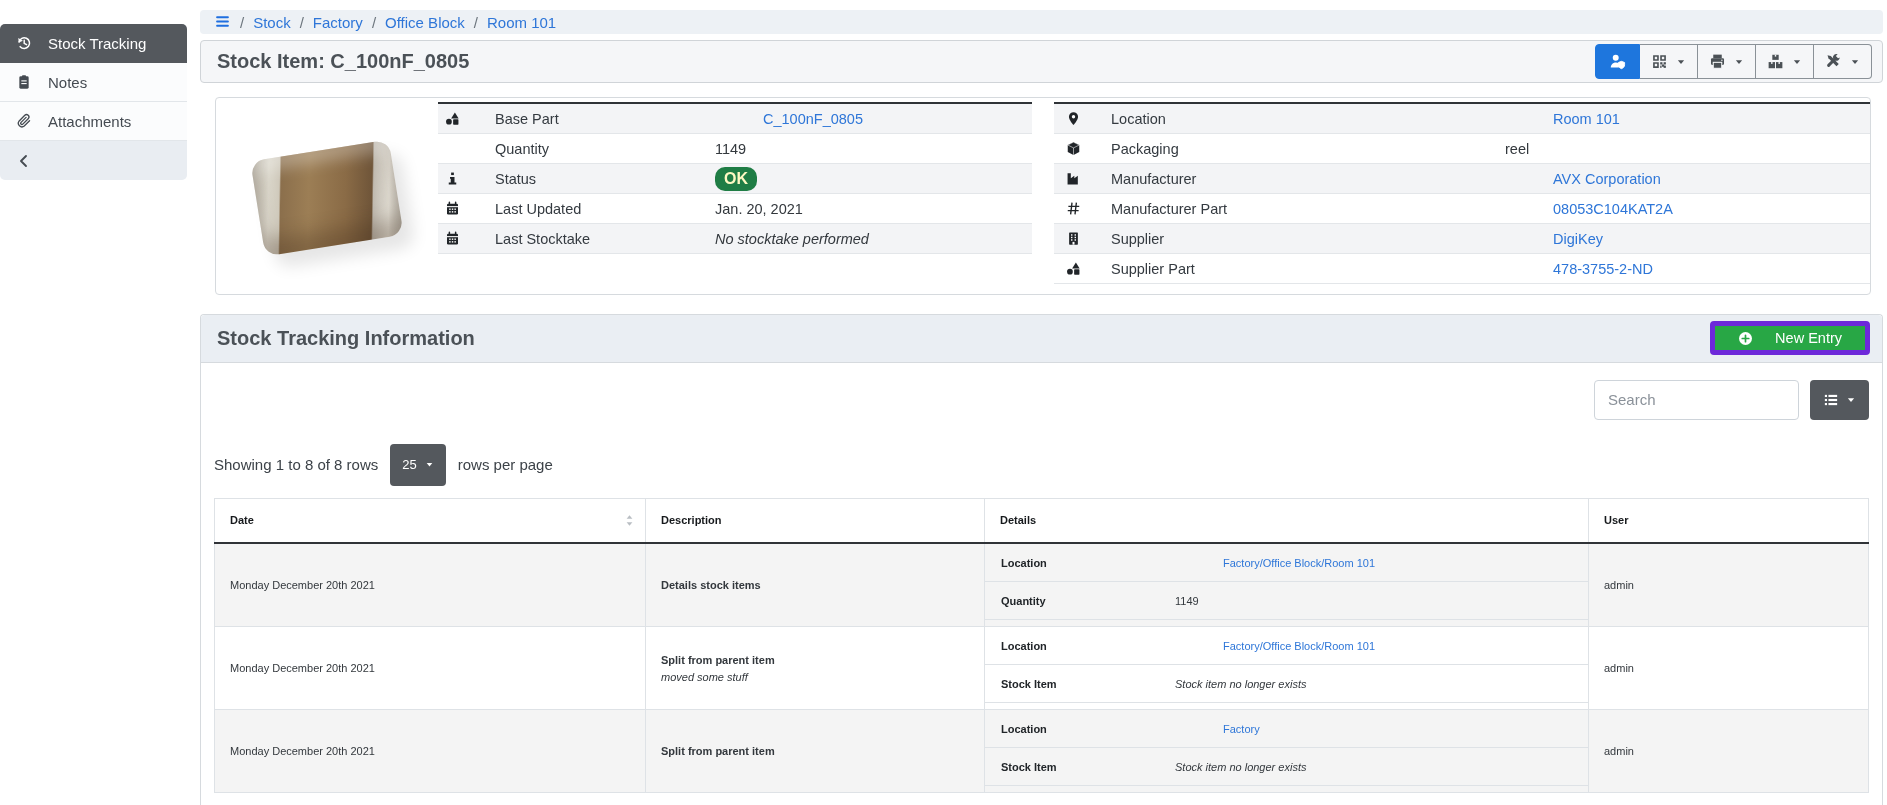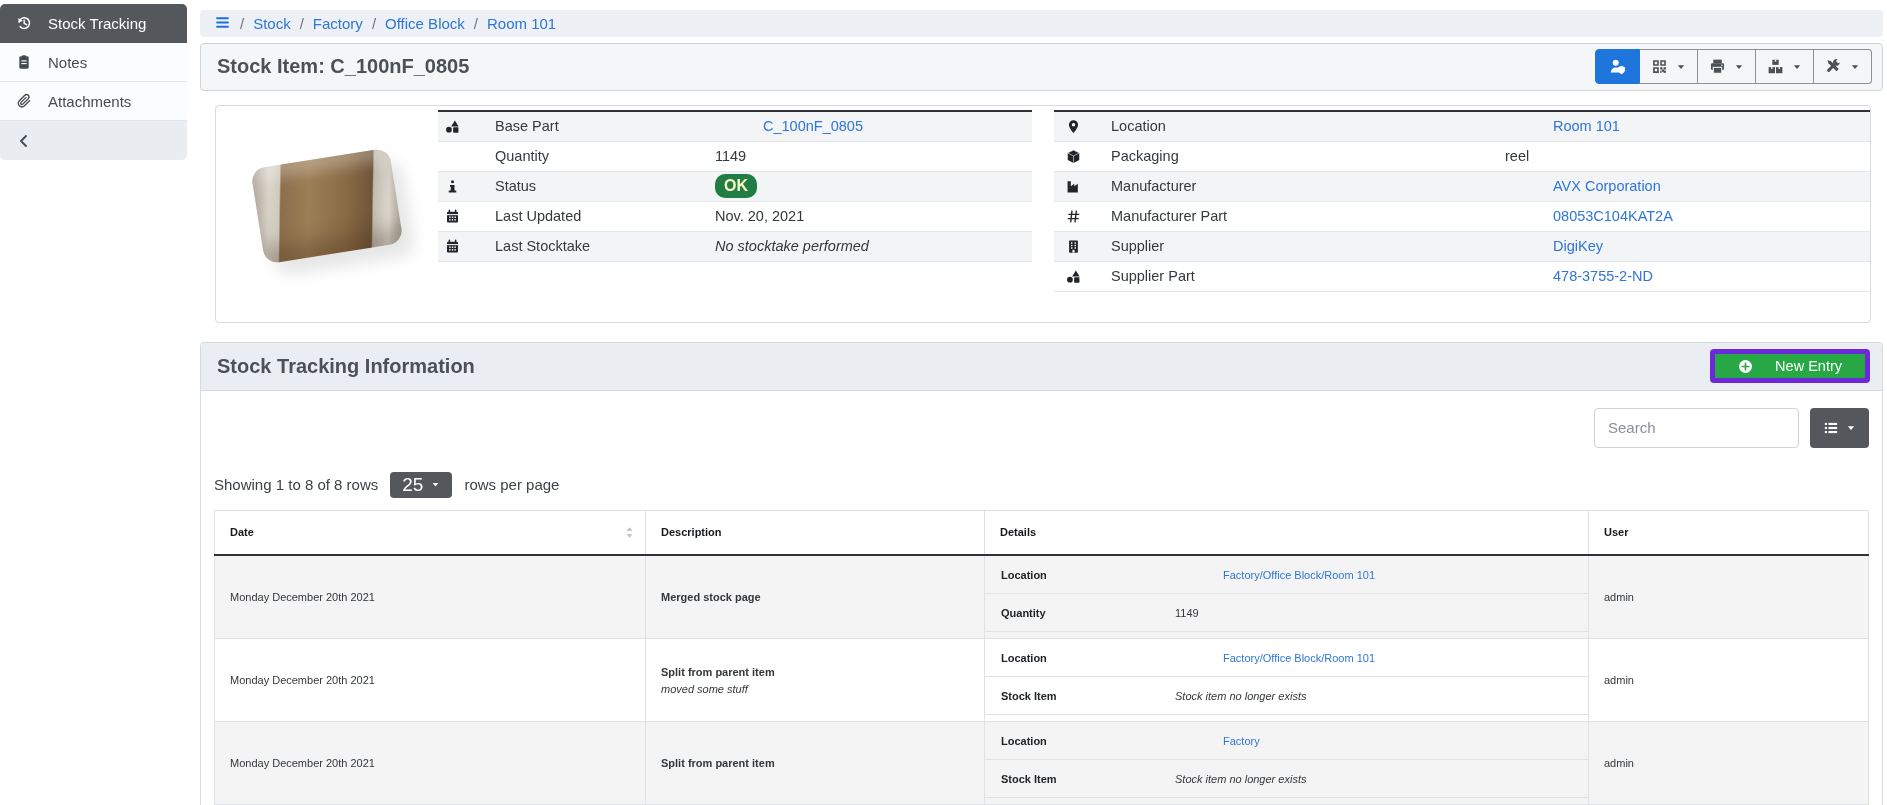--- a/index.html
+++ b/index.html
@@ -7,21 +7,21 @@
   body {
     overflow: hidden;
     background: #fff;
     font-family: "Liberation Sans", "DejaVu Sans", sans-serif;
     font-size: 15px;
     color: #343a40;
   }
   .app { display: flex; height: 100%; }
 
   
-  .sidebar { width: 187px; min-width: 187px; padding-top: 4px; }
+  .sidebar { width: 187px; min-width: 187px; padding-top: 24px; }
   .side-list { border-radius: 5px; overflow: hidden; }
   .side-item {
     display: flex; align-items: center; gap: 15px;
     height: 39px; padding: 0 15px;
     background: #fbfcfd; border-bottom: 1px solid #e2e6ea;
     color: #454b52; cursor: pointer;
   }
   .side-item.active { background: #54585d; border-bottom-color: #54585d; color: #fff; }
   .side-item.collapse-item { background: #e9edf2; border-bottom: none; justify-content: flex-start; }
   .side-icon { width: 18px; height: 16px; display: flex; align-items: center; justify-content: center; color: inherit; }
@@ -98,38 +98,38 @@
     padding: 0 12px 0 16px;
   }
   .tracking-title { font-size: 20px; font-weight: 700; color: #4b5157; }
   .new-entry-btn {
     margin-left: auto; background: #28a745; border: 5px solid #6d28d9; color: #fff;
     height: 34px; padding: 0 23px; border-radius: 4px;
     display: flex; align-items: center; gap: 22px; font-size: 14.5px; cursor: pointer;
   }
   .new-entry-btn svg { width: 15px; height: 15px; }
 
-  .tracking-body { padding: 17px 13px 0 13px; background: #fff; }
+  .tracking-body { padding: 17px 13px 12px 13px; background: #fff; }
   .table-toolbar { display: flex; justify-content: flex-end; gap: 11px; margin-bottom: 24px; }
   .search-input {
     width: 205px; height: 40px; border: 1px solid #ced4da; border-radius: 4px;
     padding: 0 13px; font-size: 15px; color: #495057; font-family: inherit;
   }
   .search-input::placeholder { color: #8a9199; }
   .columns-btn {
     width: 59px; height: 40px; background: #54585d; border: none; border-radius: 4px;
     color: #fff; display: flex; align-items: center; justify-content: center; gap: 7px; cursor: pointer;
   }
   .columns-btn svg.main-glyph { width: 16px; height: 16px; }
 
   .pagination-row { display: flex; align-items: center; gap: 12px; margin-bottom: 12px; color: #3c4248; }
   .page-size-btn {
-    background: #54585d; color: #fff; height: 26px; padding: 0 12px;
+    background: #54585d; color: #fff; height: 42px; padding: 0 12px;
     border: none; border-radius: 4px; display: flex; align-items: center; gap: 8px;
-    font-size: 19px; cursor: pointer;
+    font-size: 13px; cursor: pointer;
   }
   .page-size-btn .caret-svg { width: 9px; height: 9px; }
 
   table.track-table { width: 100%; border-collapse: collapse; font-size: 11px; table-layout: fixed; }
   .track-table th, .track-table td { border: 1px solid #dee2e6; }
   .track-table th {
     border-bottom: 2px solid #303337; font-weight: 700; color: #16191c;
     text-align: left; padding: 0 15px; height: 45px; position: relative;
   }
   .col-date { width: 431px; } .col-desc { width: 339px; } .col-details { width: 604px; }
@@ -399,21 +399,21 @@
           <span class="dt-label">Status</span>
           <span class="badge-ok">OK</span>
         </div>
         <div class="dt-row">
           <span class="dt-icon">
               <svg>
                 <use href="#i-calendar"></use>
               </svg>
             </span>
           <span class="dt-label">Last Updated</span>
-          <span class="dt-val">Nov. 20, 2021</span>
+          <span class="dt-val">Jan. 20, 2021</span>
         </div>
         <div class="dt-row">
           <span class="dt-icon">
               <svg>
                 <use href="#i-calendar"></use>
               </svg>
             </span>
           <span class="dt-label">Last Stocktake</span>
           <span class="dt-val val-italic">No stocktake performed</span>
         </div>
@@ -523,21 +523,21 @@
               </th>
               <th class="col-desc">Description</th>
               <th class="col-details">Details</th>
               <th>User</th>
             </tr>
           </thead>
           <tbody>
             <tr>
               <td>Monday December 20th 2021</td>
               <td>
-                <div class="desc-main">Merged stock page</div>
+                <div class="desc-main">Details stock items</div>
 
               </td>
               <td class="details-cell">
                 <div class="sub-table">
                   <div class="sub-row">
                     <span class="sub-key">Location</span>
                     <a class="val-link">Factory/Office Block/Room 101</a>
                   </div>
                   <div class="sub-row">
                     <span class="sub-key">Quantity</span>

